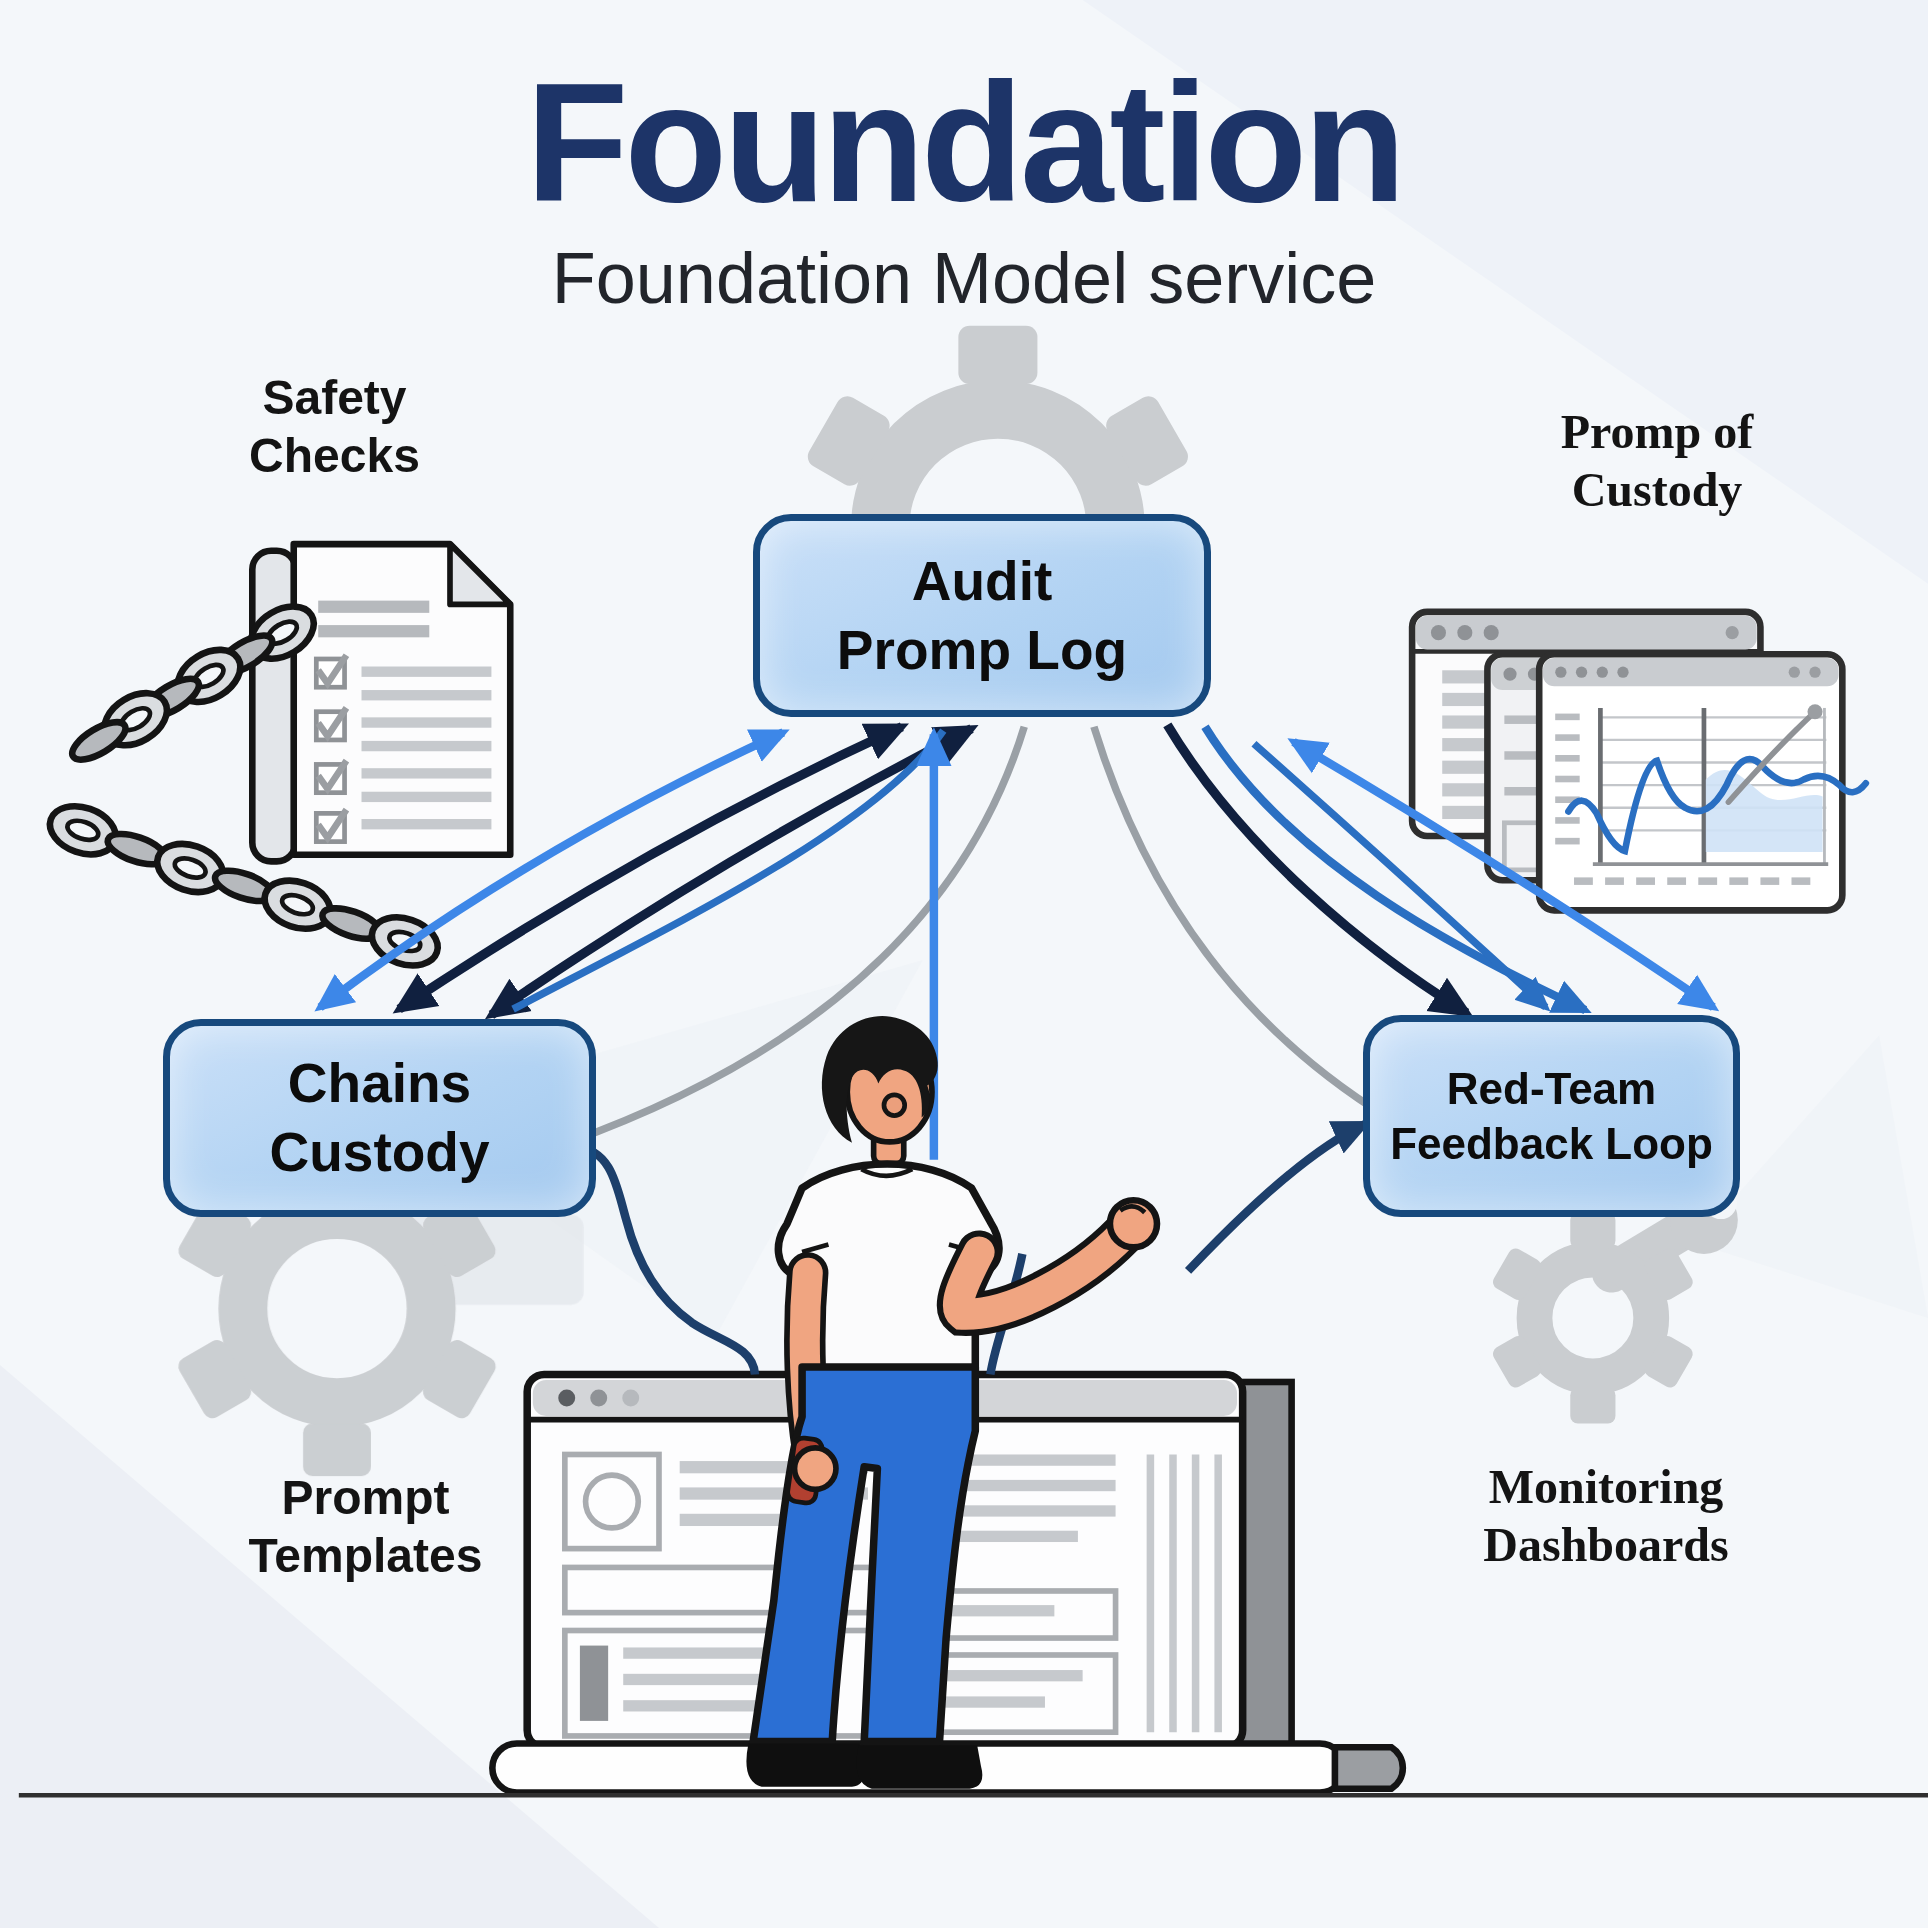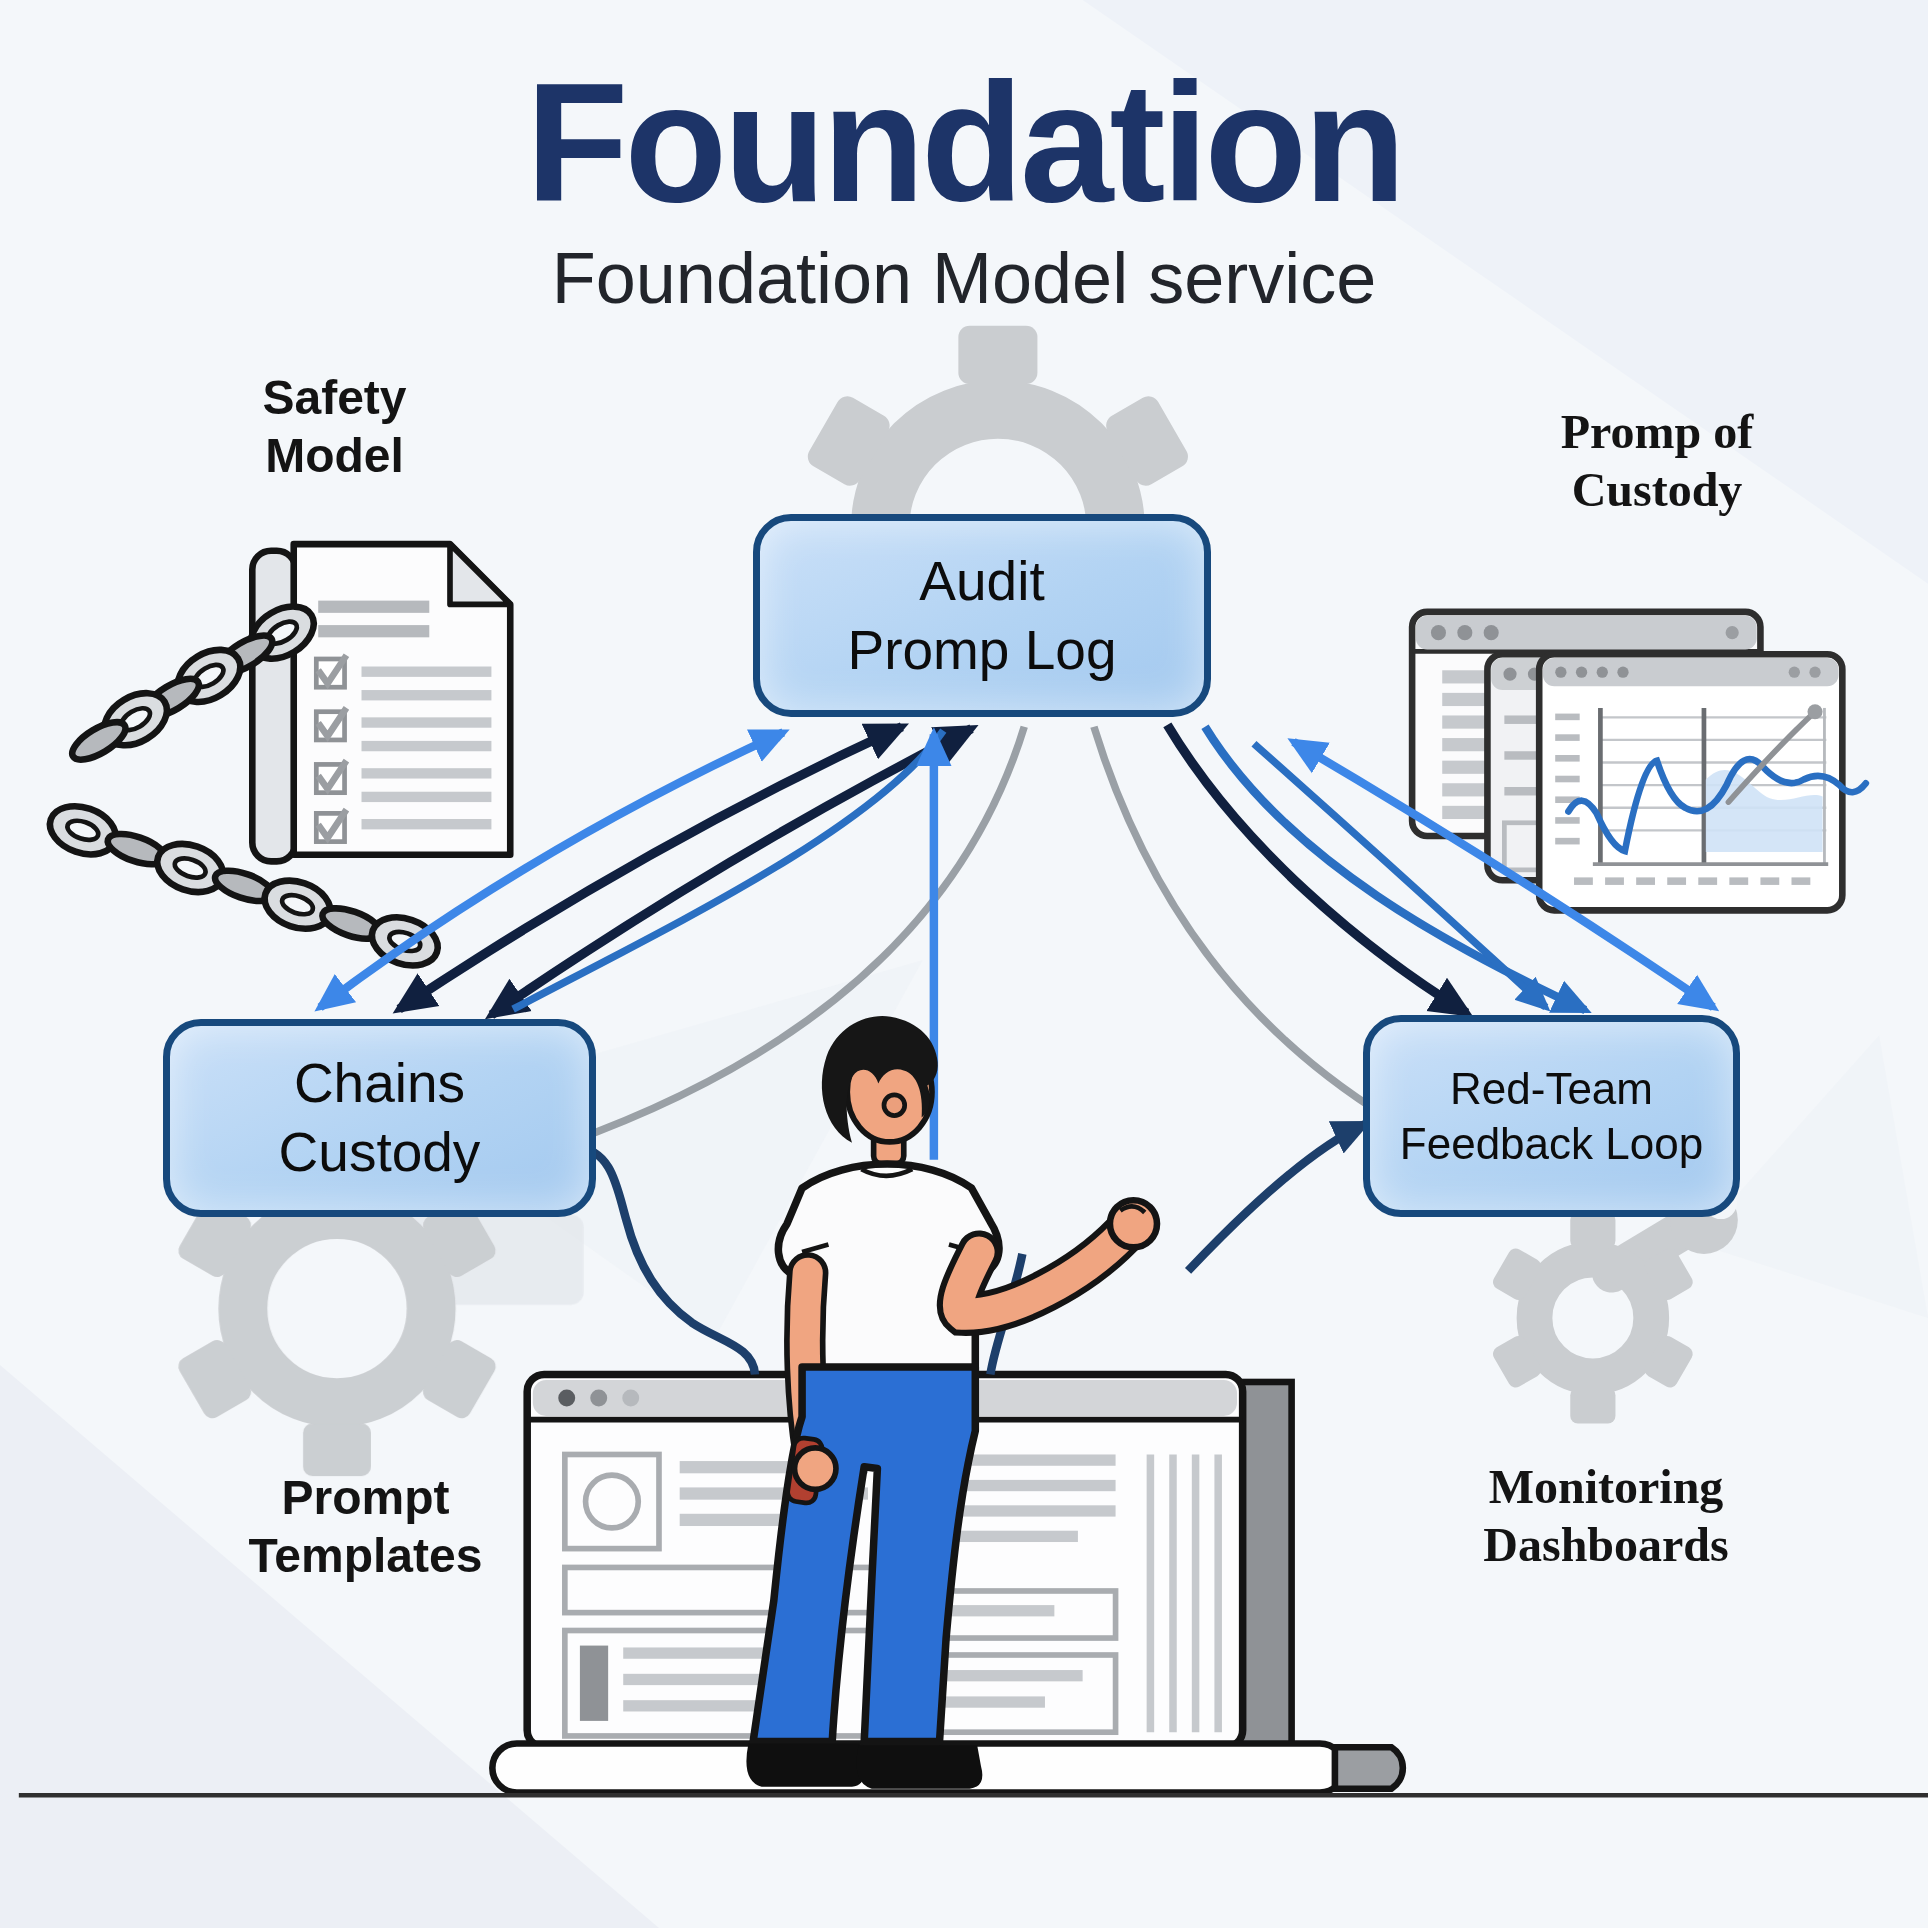--- a/index.html
+++ b/index.html
@@ -19,21 +19,21 @@
   .lbl{
     position:absolute;text-align:center;font-weight:700;color:#141414;
     font-size:48px;line-height:1.2;
   }
   .lbl span{display:block;}
   .node{
     position:absolute;box-sizing:border-box;
     background:linear-gradient(155deg,#cae0f8 0%,#b2d3f3 55%,#a3c9ef 100%);
     border:7.5px solid #17497d;border-radius:38px;
     display:flex;flex-direction:column;justify-content:center;align-items:center;
-    font-weight:400;font-size:55px;color:#0c0c0c;line-height:1.25;
+    font-weight:700;font-size:55px;color:#0c0c0c;line-height:1.25;
     box-shadow:inset 0 0 43px rgba(255,255,255,.55);
   }
   .node span{display:block;text-align:center;}
   .node-audit{left:753px;top:514px;width:458px;height:203px;}
   .node-chains{left:143px;top:1019px;width:433px;height:198px;margin-left:20px;}
   .node-redteam{left:1363px;top:1015px;width:377px;height:202px;font-size:44px;}
   .lbl-safety{left:179px;top:369px;width:311px;}
   .lbl-promp{left:1483px;top:403px;width:348px;font-family:Liberation Serif, serif;}
   .lbl-templates{left:182px;top:1469px;width:367px;}
   .lbl-monitoring{left:1394px;top:1458px;width:424px;font-family:Liberation Serif, serif;}
@@ -345,21 +345,21 @@
   </g>
 </svg>
 
 <div class="titlewrap">
   <h1 class="title">Foundation</h1>
   <p class="subtitle">Foundation Model service</p>
 </div>
 
 <div class="lbl lbl-safety">
   <span>Safety</span>
-  <span>Model</span>
+  <span>Checks</span>
 </div>
 <div class="lbl lbl-promp">
   <span>Promp of</span>
   <span>Custody</span>
 </div>
 <div class="lbl lbl-templates">
   <span>Prompt</span>
   <span>Templates</span>
 </div>
 <div class="lbl lbl-monitoring">

